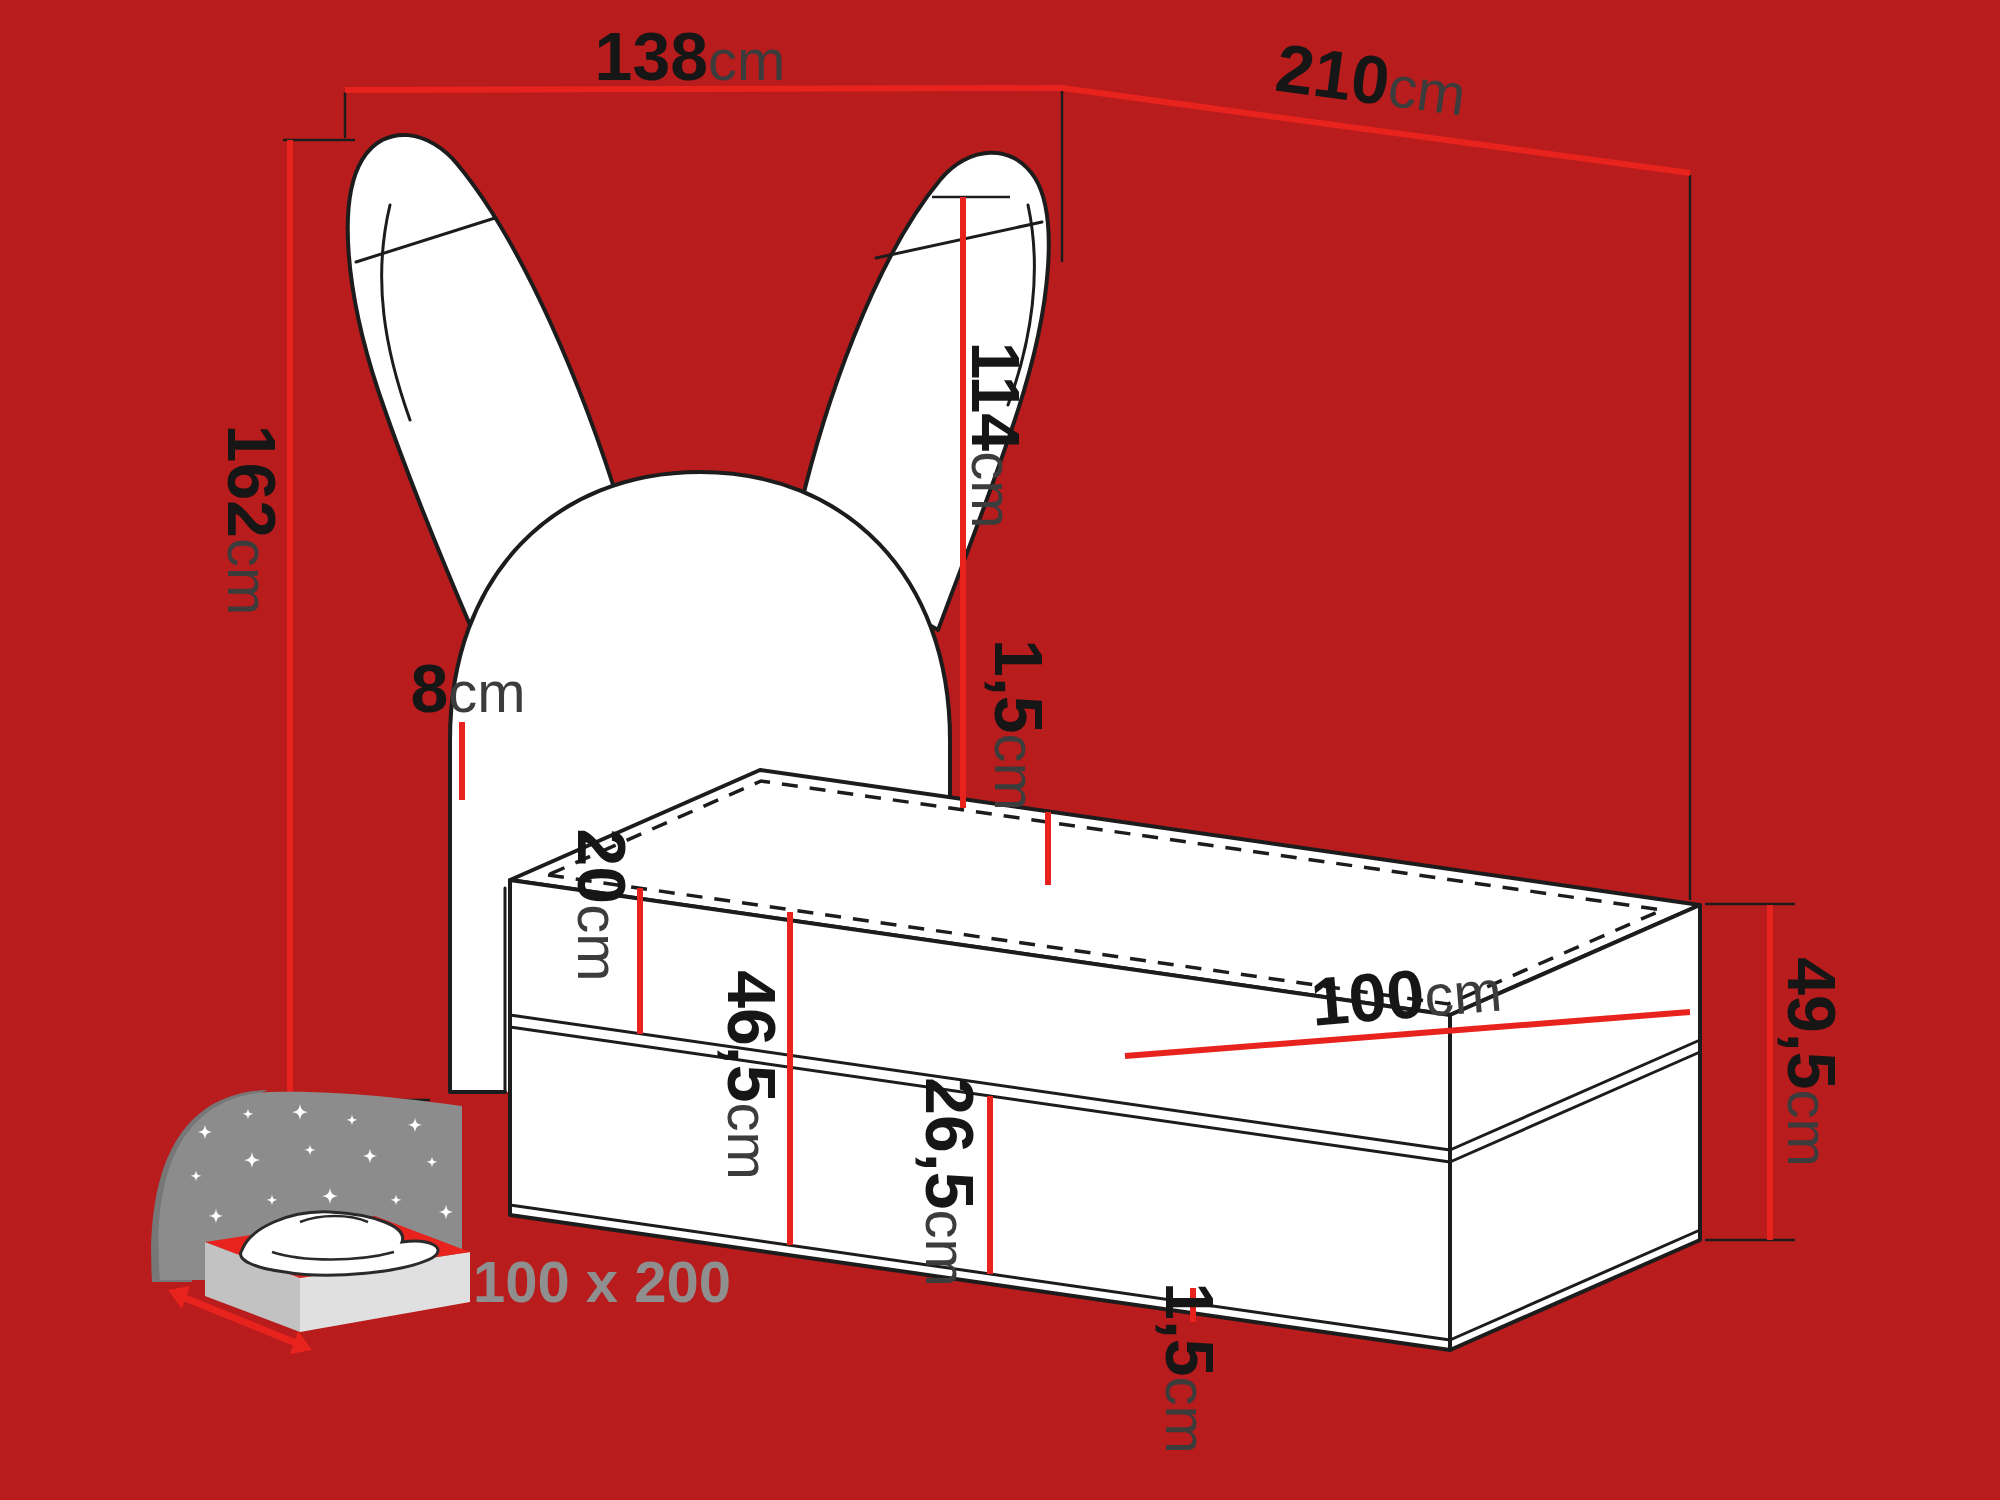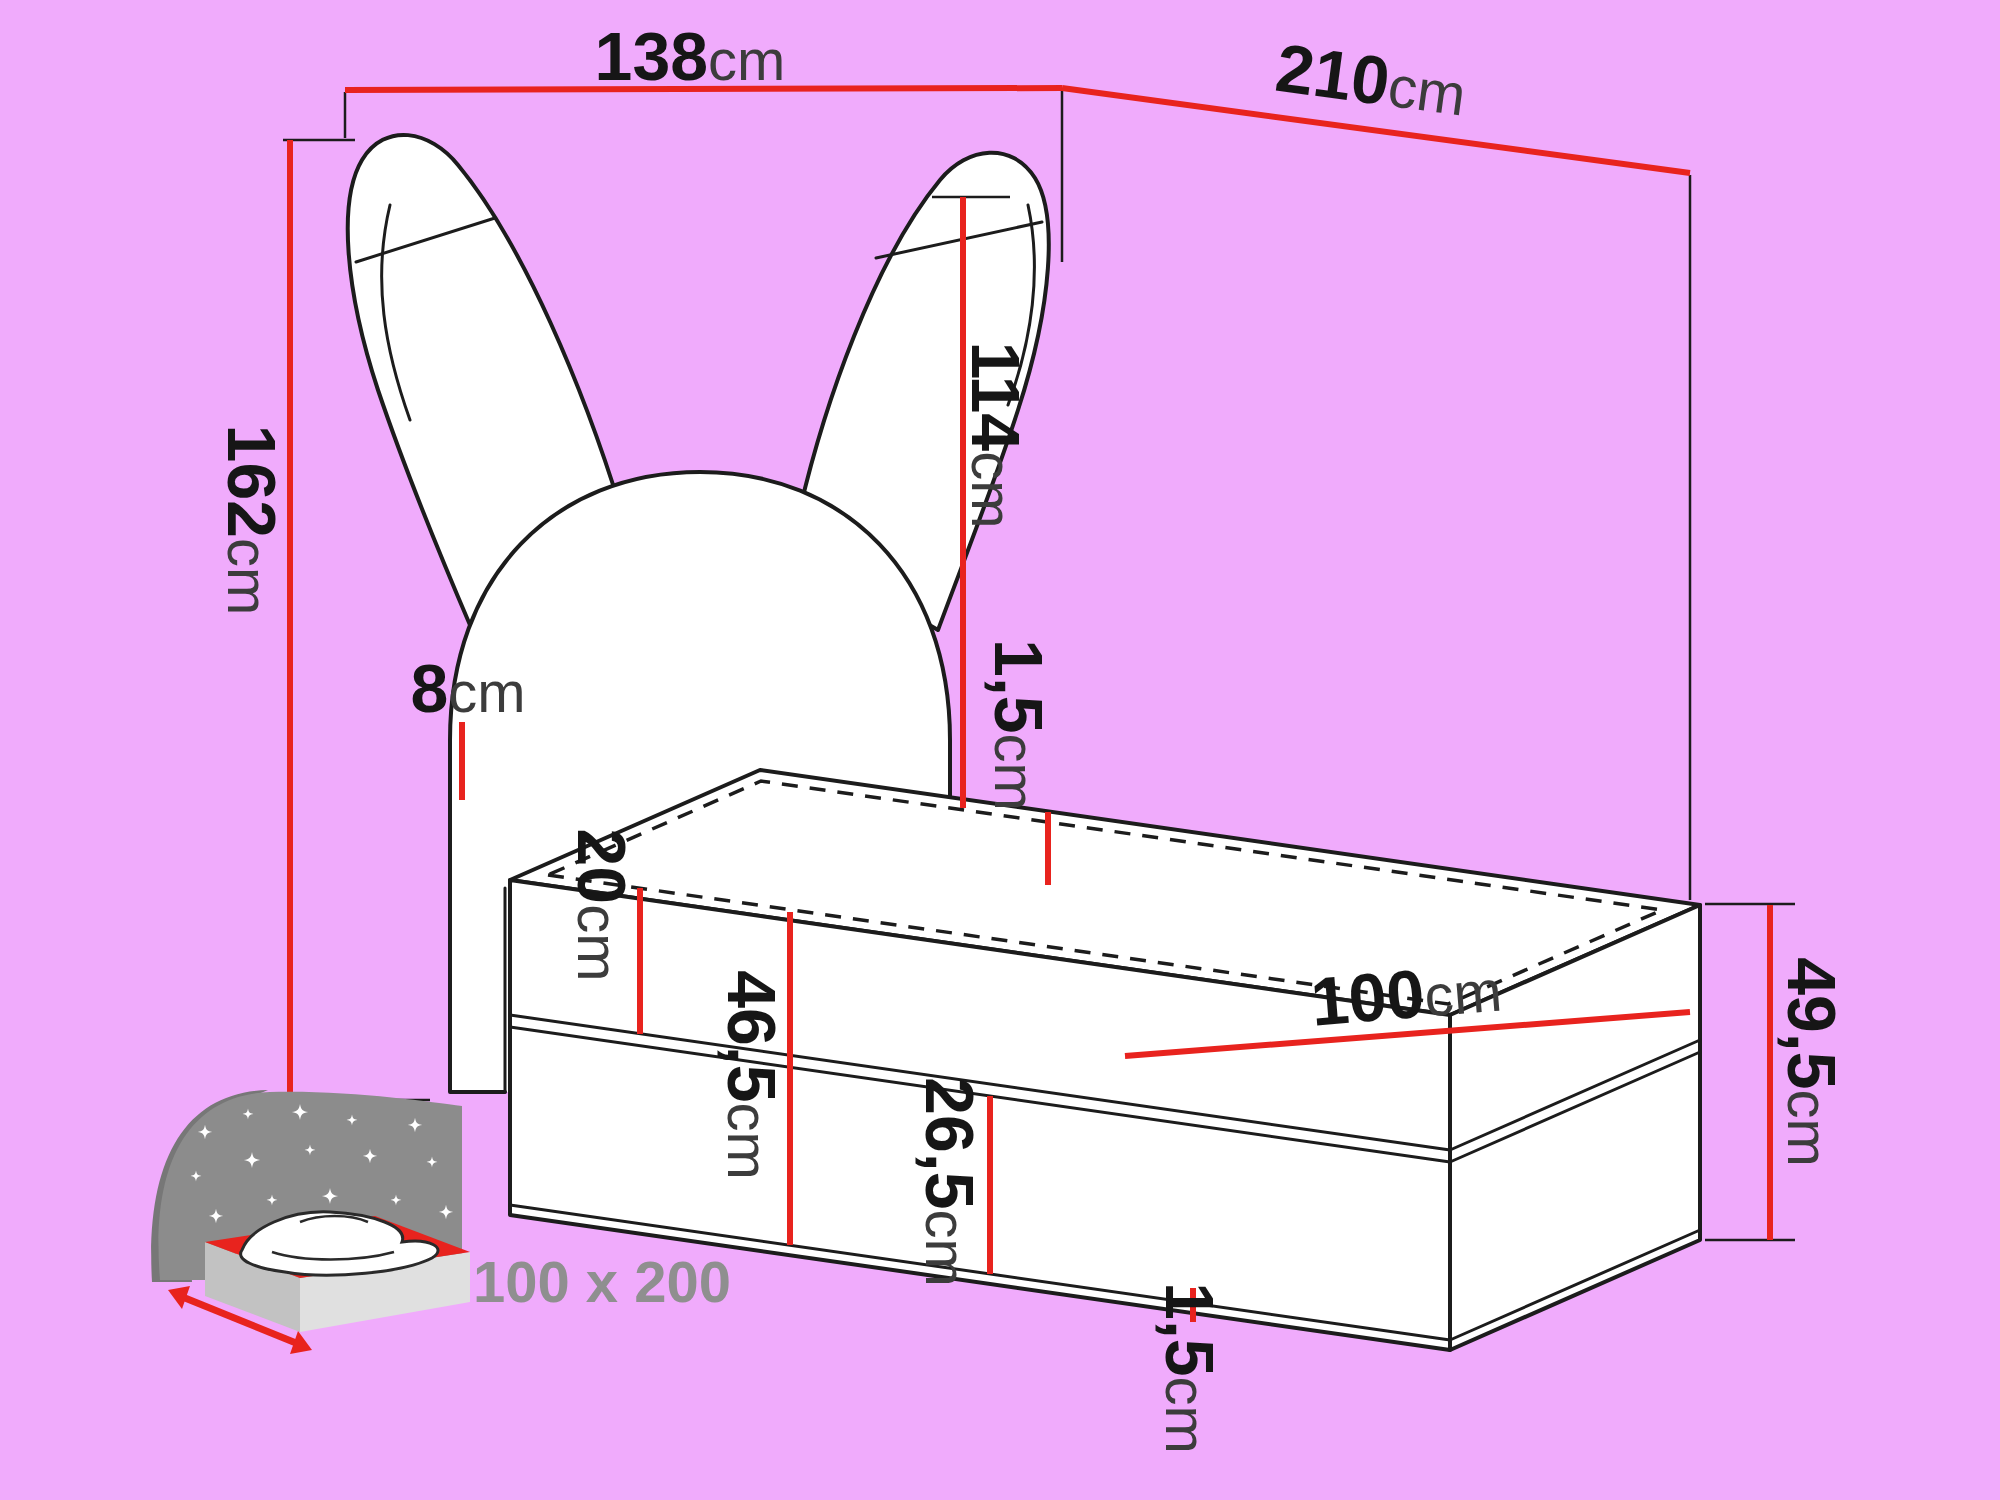--- a/index.html
+++ b/index.html
@@ -1,16 +1,16 @@
 <!DOCTYPE html>
 <html><head>
 <meta charset="utf-8">
 <style>
   html,body{margin:0;padding:0;background:#ffffff;}
-  .stage{width:2000px;height:1500px;position:relative;background:#f0abfc;overflow:hidden;}
+  .stage{width:2000px;height:1500px;position:relative;background:#b91c1c;overflow:hidden;}
   svg{display:block;}
   text{font-family:"Liberation Sans","DejaVu Sans",sans-serif;}
   .num{font-weight:700;fill:#161616;font-size:68px;}
   .unit{font-weight:400;fill:#3c3c3c;font-size:58px;}
   .icon-label{font-weight:700;fill:#8f8f8f;font-size:58px;}
   .outline{stroke:#1c1c1c;stroke-width:4;fill:#ffffff;stroke-linejoin:round;stroke-linecap:round;}
   .thin{stroke:#1c1c1c;stroke-width:2.5;fill:none;}
   .inner{stroke:#1c1c1c;stroke-width:3;fill:none;stroke-linecap:round;}
   .dash{stroke:#1c1c1c;stroke-width:3.5;fill:none;stroke-dasharray:16 12;}
   .dim{stroke:#e8231e;stroke-width:6;fill:none;stroke-linecap:butt;}

